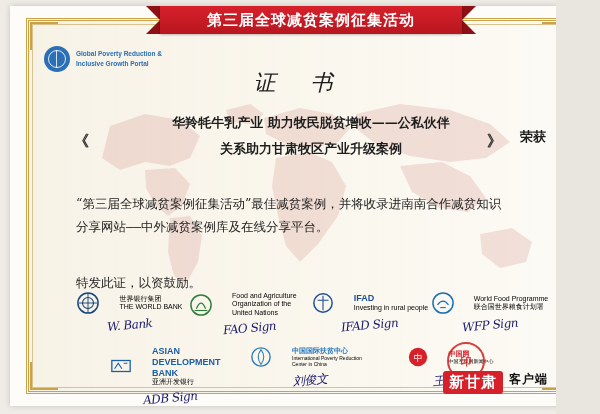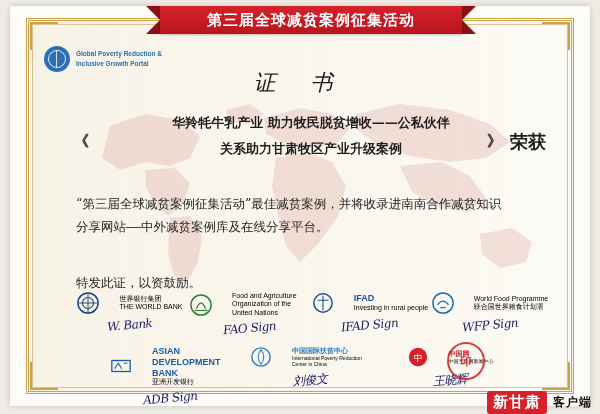--- a/index.html
+++ b/index.html
@@ -8,21 +8,21 @@
   }
   body {
     width: 600px;
     height: 414px;
     background: #e9e6e0;
     font-family: "Liberation Sans", sans-serif;
     overflow: hidden;
   }
   .page {
     position: relative;
-    width: 600px;
+    width: 556px;
     height: 414px;
     background: #efece6;
     overflow: hidden;
   }
   
   .cert {
     position: absolute;
     left: 10px;
     top: 6px;
     width: 580px;
@@ -194,21 +194,21 @@
     position: absolute;
     right: 44px;
     top: 16px;
     font-size: 15px;
     color: #333;
   }
   .got-word {
     position: absolute;
     right: 0px;
     top: 14px;
-    font-size: 18px;
+    font-size: 13px;
     font-weight: bold;
     margin-left: 12px;
   }
   .para {
     margin-top: 29px;
     text-indent: 0;
   }
   .para2 { margin-top: 0; font-family: Liberation Mono, monospace; }
   .para3 { }
 
@@ -281,23 +281,22 @@
     font-size: 11px;
     font-weight: bold;
     opacity: 0.85;
     z-index: 25;
   }
 
   
   .brand {
     position: absolute;
     right: 8px;
-    bottom: 0;
-    display: flex;
-    align-items: center;
+    bottom: 20px;
+    display: flex;
     gap: 6px;
     z-index: 60;
     padding-left: 33px;
   }
   .brand-red {
     background: #d6212b;
     color: #fff;
     font-size: 15px;
     font-weight: bold;
     padding: 2px 6px;

